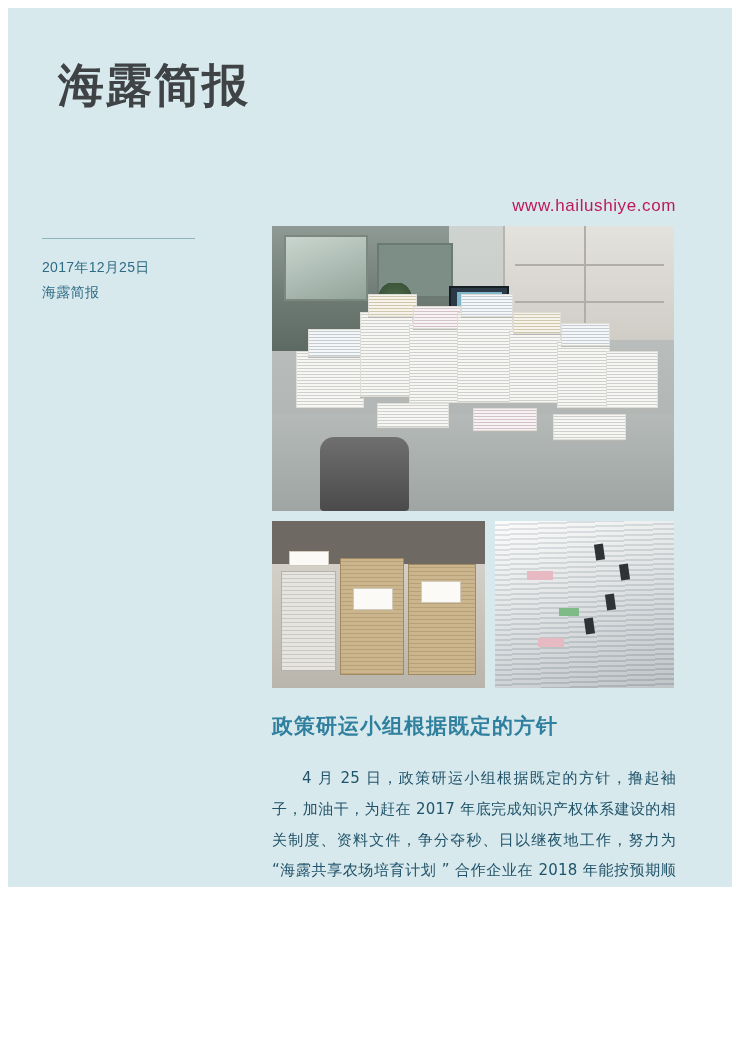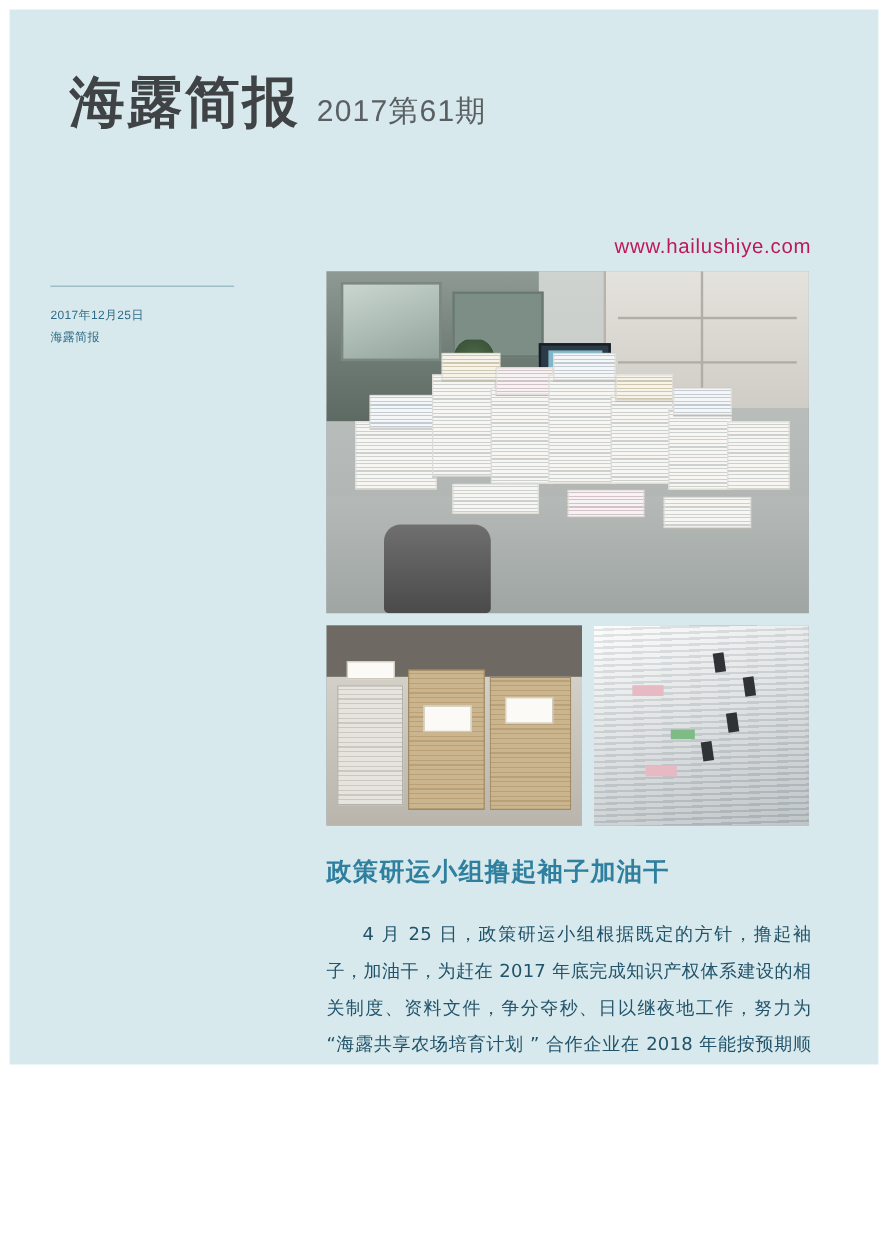--- a/index.html
+++ b/index.html
@@ -72,21 +72,21 @@
     top: 238px;
     width: 153px;
     height: 1px;
     background: #8fb3bd;
   }
   .meta {
     position: absolute;
     left: 42px;
     top: 255px;
     color: #2f6b86;
-    font-size: 10px;
+    font-size: 14px;
     line-height: 1.75;
     letter-spacing: 0.3px;
   }
 
   
   .photo {
     position: absolute;
     overflow: hidden;
     background: #9aa6ab;
   }
@@ -241,21 +241,20 @@
     font-family: "DejaVu Sans", "Liberation Sans", sans-serif;
   }
 </style>
 </head>
 <body>
 
 <div class="page">
 
   <div class="masthead">
     <div class="masthead-title">海露简报</div>
-    <div class="masthead-issue">2017第61期</div>
   </div>
 
   <div class="site-url">www.hailushiye.com</div>
 
   <div class="rule"></div>
   <div class="meta">
     <div>2017年12月25日</div>
     <div>海露简报</div>
   </div>
 
@@ -305,16 +304,16 @@
     <div class="ph-br-shadow"></div>
     <div class="clip" style="left:56%; top:14%;"></div>
     <div class="clip" style="left:70%; top:26%;"></div>
     <div class="clip" style="left:62%; top:44%;"></div>
     <div class="clip" style="left:50%; top:58%;"></div>
     <div class="tab-pink" style="left:18%; top:30%;"></div>
     <div class="tab-pink" style="left:24%; top:70%;"></div>
     <div class="tab-green" style="left:36%; top:52%;"></div>
   </div>
 
-  <div class="headline">政策研运小组撸起袖子加油干</div>
+  <div class="headline">政策研运小组根据既定的方针</div>
   <div class="body-text">4 月 25 日，政策研运小组根据既定的方针，撸起袖子，加油干，为赶在 2017 年底完成知识产权体系建设的相关制度、资料文件，争分夺秒、日以继夜地工作，努力为 “海露共享农场培育计划 ” 合作企业在 2018 年能按预期顺利开展运营提供保障。</div>
 
 </div>
 
 </body></html>

